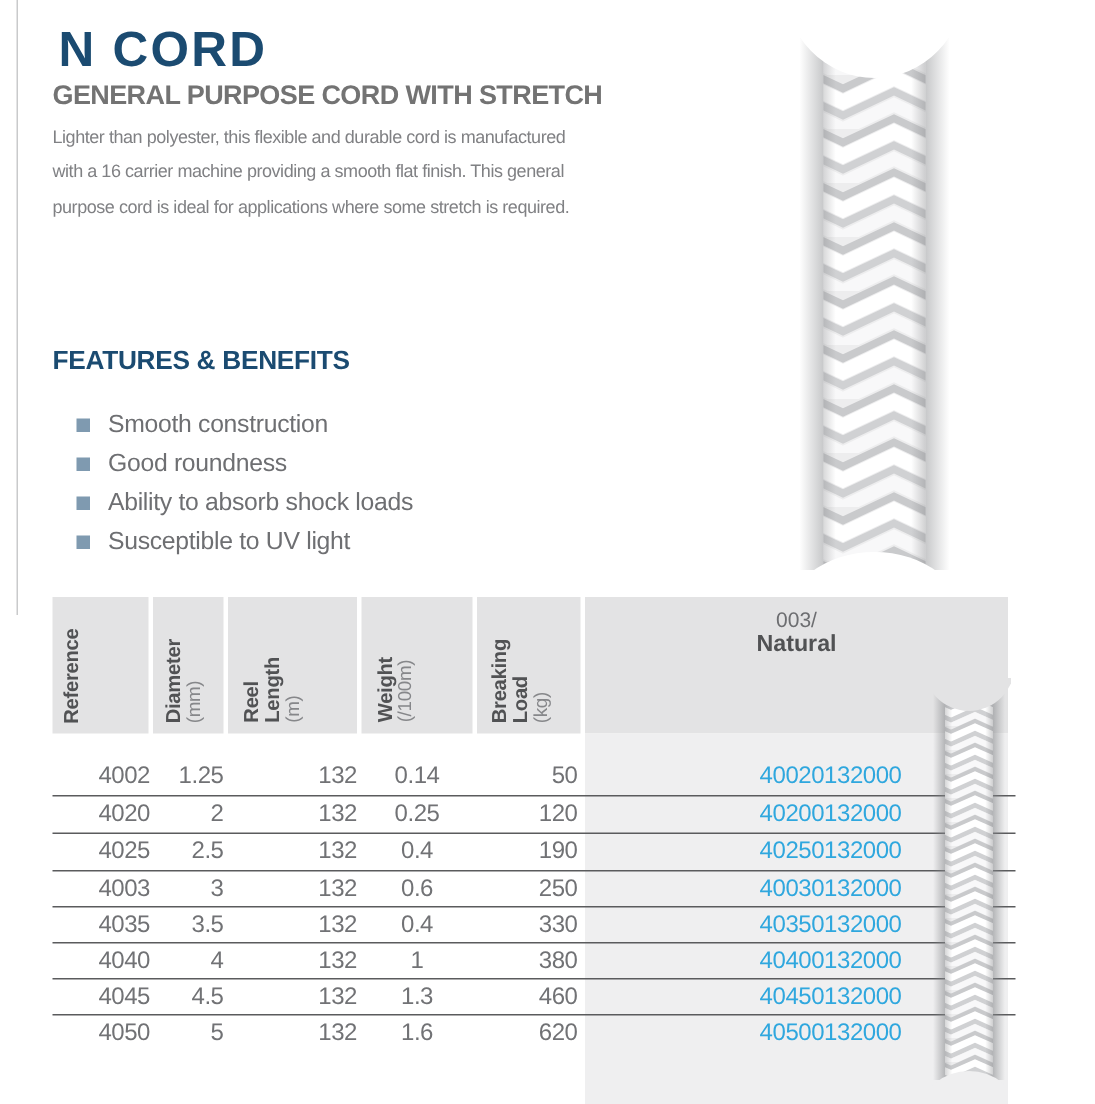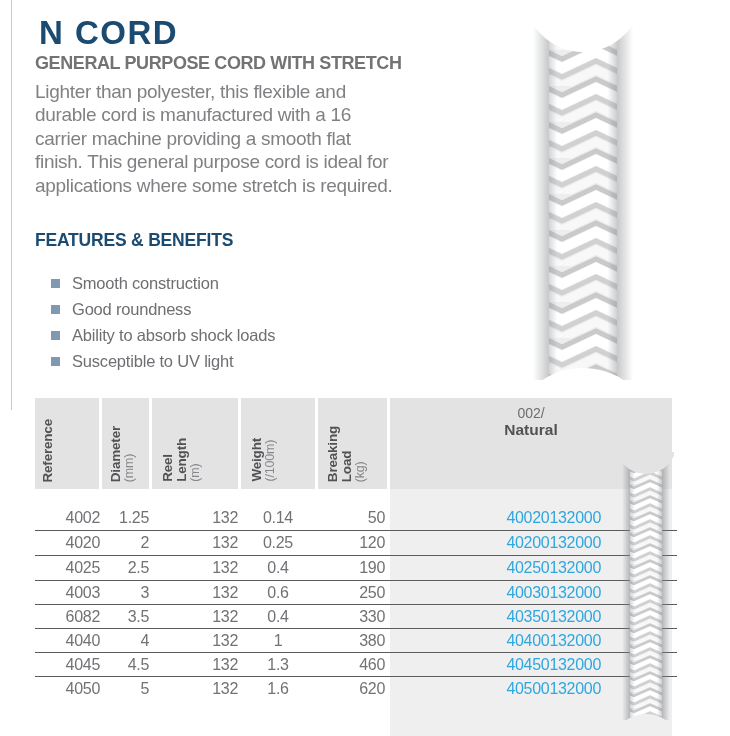--- a/index.html
+++ b/index.html
@@ -13,21 +13,21 @@
   .title{
     position:absolute;left:35px;top:10px;margin:4px;
     font-size:33px;font-weight:bold;letter-spacing:1.5px;color:#1b4b71;line-height:38px;
   }
   .subtitle{
     position:absolute;left:35px;top:52px;margin:0;
     font-size:18px;font-weight:bold;letter-spacing:-0.4px;color:#737373;line-height:22px;
   }
   .desc{
     position:absolute;left:35px;top:80px;width:358px;margin:0;
-    font-size:19px;letter-spacing:-0.3px;color:#808184;line-height:23.4px;
+    font-size:12px;letter-spacing:-0.3px;color:#808184;line-height:23.4px;
   }
   .features-h{
     position:absolute;left:35px;top:229px;margin:0;
     font-size:17.5px;font-weight:bold;letter-spacing:-0.2px;color:#1b4b71;line-height:22px;
   }
   .features{position:absolute;left:35px;top:256px;margin:14px;padding:0;list-style:none;}
   .features li{display:flex;align-items:center;height:26px;}
   .features .bullet{
     width:9px;height:9px;background:#7f9ab0;margin:0 12px 0 2px;flex:0 0 auto;
   }
@@ -163,21 +163,21 @@
       </div>
     </div>
     <div class="hcell" style="left:318px;width:69px;">
       <div class="vtext" style="left:8px;">
         <div class="hline">Breaking</div>
         <div class="hline">Load</div>
         <div class="hunit">(kg)</div>
       </div>
     </div>
     <div class="hcell hc-natural" style="left:390px;width:282px;">
-      <div class="nat-code">002/</div>
+      <div class="nat-code">003/</div>
       <div class="nat-name">Natural</div>
     </div>
 
     <div class="nat-col-bg"></div>
 
     <div class="sep" style="top:530px;"></div>
     <div class="sep" style="top:555px;"></div>
     <div class="sep" style="top:580px;"></div>
     <div class="sep" style="top:604px;"></div>
     <div class="sep" style="top:628px;"></div>
@@ -210,21 +210,21 @@
     </div>
     <div class="trow" style="top:580px;">
       <span class="c ref">4003</span>
       <span class="c dia">3</span>
       <span class="c reel">132</span>
       <span class="c wt">0.6</span>
       <span class="c load">250</span>
       <span class="c code">40030132000</span>
     </div>
     <div class="trow" style="top:604px;">
-      <span class="c ref">6082</span>
+      <span class="c ref">4035</span>
       <span class="c dia">3.5</span>
       <span class="c reel">132</span>
       <span class="c wt">0.4</span>
       <span class="c load">330</span>
       <span class="c code">40350132000</span>
     </div>
     <div class="trow" style="top:628px;">
       <span class="c ref">4040</span>
       <span class="c dia">4</span>
       <span class="c reel">132</span>

